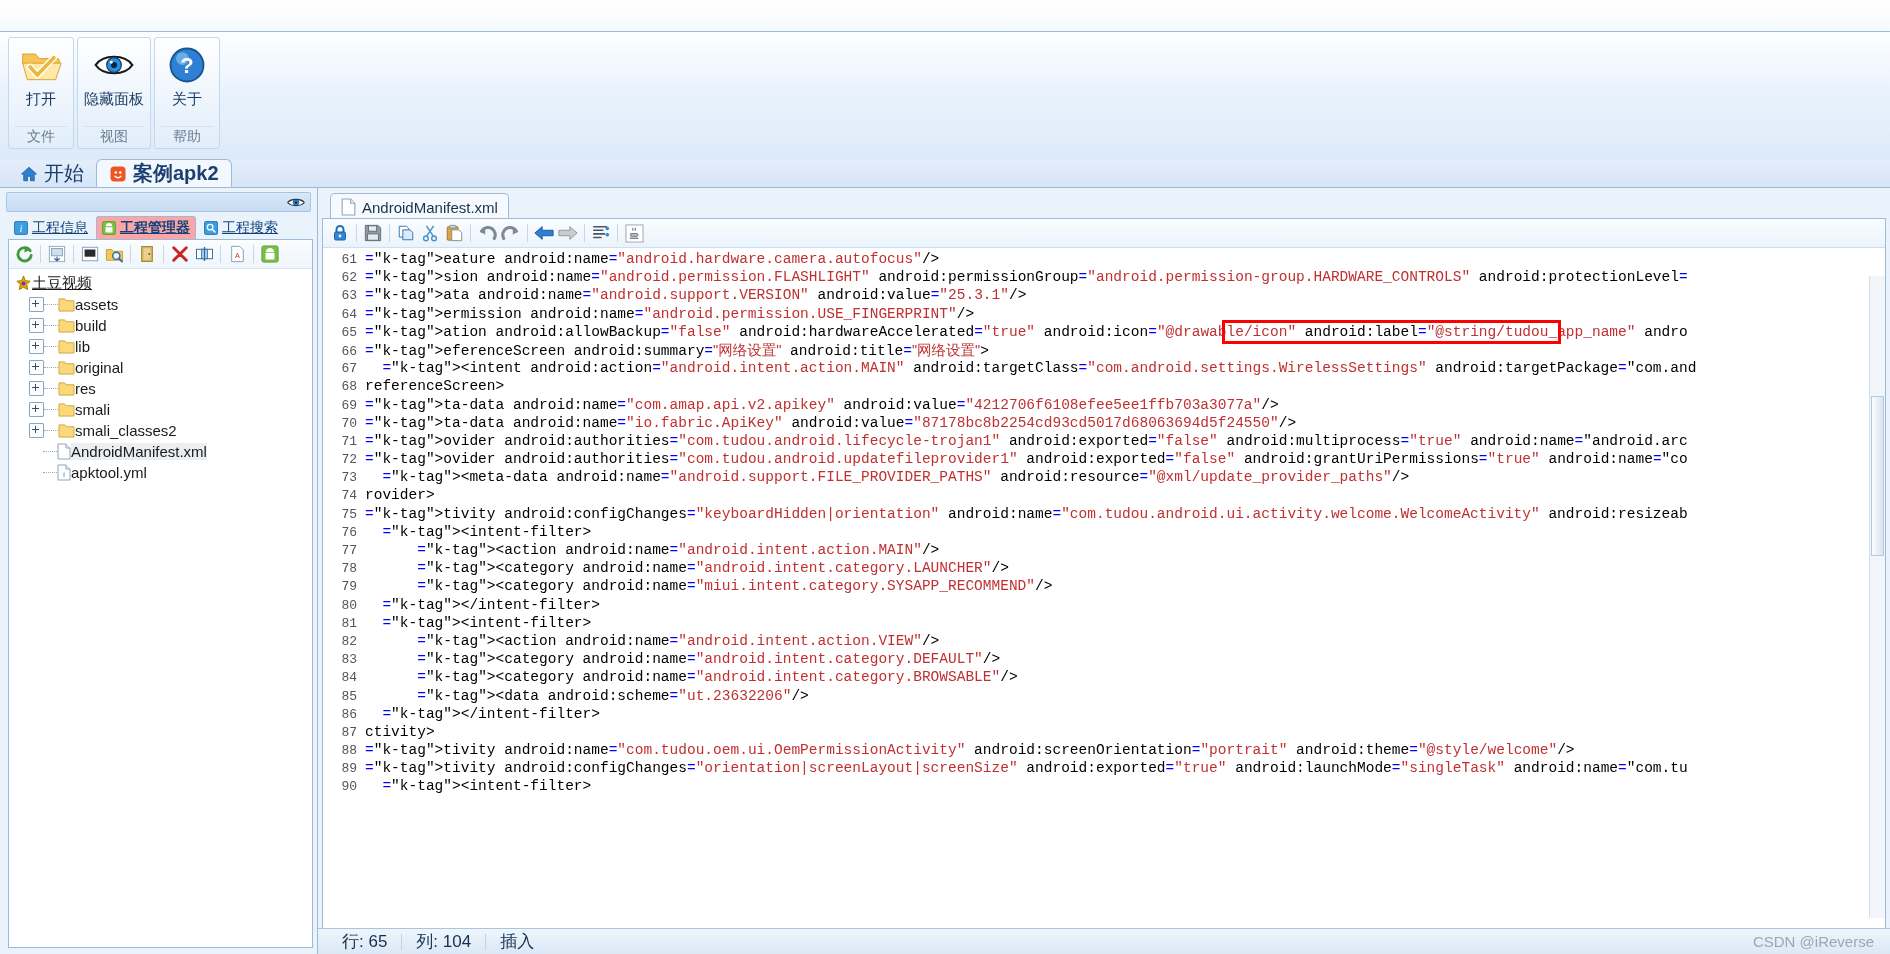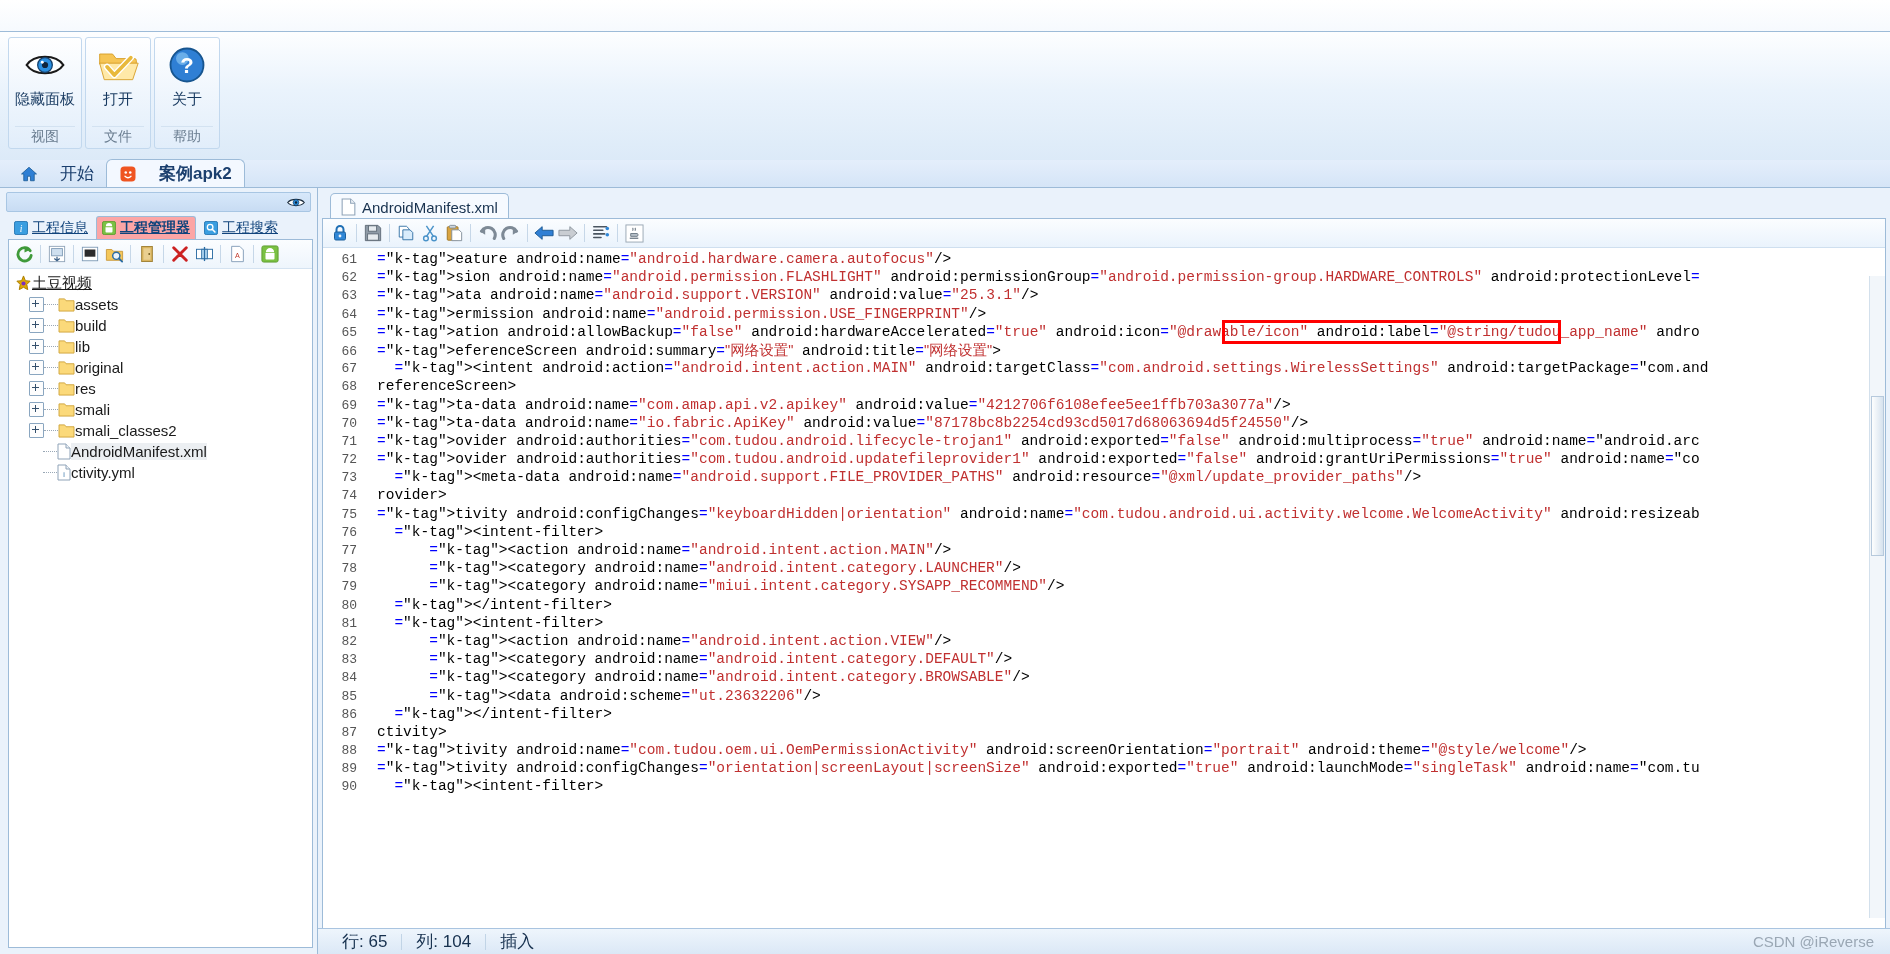--- a/index.html
+++ b/index.html
@@ -77,23 +77,23 @@
   }
 
   
   .doctabs {
     position: absolute; left: 0; top: 160px; width: 1890px; height: 28px;
     background: linear-gradient(to bottom, #e4eefb, #d5e5f7);
     border-bottom: 1px solid #9dbbd8;
     display: flex; align-items: flex-end; padding-left: 8px; box-sizing: border-box;
   }
   .doctab {
-    display: flex; align-items: center; gap: 22px;
+    display: flex; align-items: center; gap: 6px;
     height: 27px; padding: 0 12px;
-    font-size: 17px; color: #1b3f6e;
+    font-size: 20px; color: #1b3f6e;
     border-radius: 6px 6px 0 0;
   }
   .doctab.active {
     background: #f3f8ff;
     border: 1px solid #9dbbd8; border-bottom: none;
     font-weight: bold;
   }
 
   
   .leftpanel {
@@ -206,21 +206,21 @@
     font-size: 14.5px;
     line-height: 18.2px;
   }
   .code-scroll {
     position: absolute; left: 0; top: 2px; right: 0; bottom: 0;
     white-space: pre; overflow: hidden;
   }
   .cline { height: 18.2px; white-space: pre; }
   .lnum {
     display: inline-block; width: 34px; text-align: right;
-    color: #555; margin-right: 20px;
+    color: #555; margin-right: 8px;
     font-size: 13px;
   }
   .k-eq    { color: #0000ff; }
   .k-str   { color: #c03030; }
   .k-cjk   { color: #c03030; font-family:"Liberation Sans","DejaVu Sans",sans-serif;}
 
   .hl-box {
     position: absolute;
     border: 3px solid #ff0000;
     pointer-events: none;
@@ -274,41 +274,41 @@
 <div id="app">
 
   <div class="ribbon">
 
 
     <div class="ribbon-body">
 
       <div class="rib-group">
         <div class="rib-btn">
           <svg class="rib-icon" viewBox="0 0 48 48">
+            <path d="M4 12 h14 l4 5 h20 a2 2 0 0 1 2 2 v4 H4 z" fill="#f6c555" stroke="#d79f28" stroke-width="1"></path>
+            <path d="M4 22 h42 l-6 18 H9 z" fill="#ffe9a8" stroke="#d79f28" stroke-width="1"></path>
+            <path d="M12 26 l8 9 l18 -19" fill="none" stroke="#ffffff" stroke-width="7" stroke-linecap="round" stroke-linejoin="round"></path>
+            <path d="M12 26 l8 9 l18 -19" fill="none" stroke="#e8b93c" stroke-width="4" stroke-linecap="round" stroke-linejoin="round"></path>
+          </svg>
+          <div class="rib-label">打开</div>
+        </div>
+        <div class="rib-group-title">文件</div>
+      </div>
+
+      <div class="rib-group">
+        <div class="rib-btn">
+          <svg class="rib-icon" viewBox="0 0 48 48">
             <path d="M4 24 C12 12 36 12 44 24 C36 36 12 36 4 24 z" fill="#ffffff" stroke="#1a1a1a" stroke-width="2.4"></path>
             <circle cx="24" cy="24" r="8" fill="#2a8fe0" stroke="#15416d" stroke-width="1.4"></circle>
             <circle cx="24" cy="24" r="3.4" fill="#10253b"></circle>
             <circle cx="21" cy="21" r="1.6" fill="#ffffff"></circle>
           </svg>
           <div class="rib-label">隐藏面板</div>
         </div>
         <div class="rib-group-title">视图</div>
-      </div>
-
-      <div class="rib-group">
-        <div class="rib-btn">
-          <svg class="rib-icon" viewBox="0 0 48 48">
-            <path d="M4 12 h14 l4 5 h20 a2 2 0 0 1 2 2 v4 H4 z" fill="#f6c555" stroke="#d79f28" stroke-width="1"></path>
-            <path d="M4 22 h42 l-6 18 H9 z" fill="#ffe9a8" stroke="#d79f28" stroke-width="1"></path>
-            <path d="M12 26 l8 9 l18 -19" fill="none" stroke="#ffffff" stroke-width="7" stroke-linecap="round" stroke-linejoin="round"></path>
-            <path d="M12 26 l8 9 l18 -19" fill="none" stroke="#e8b93c" stroke-width="4" stroke-linecap="round" stroke-linejoin="round"></path>
-          </svg>
-          <div class="rib-label">打开</div>
-        </div>
-        <div class="rib-group-title">文件</div>
       </div>
 
 
       <div class="rib-group">
         <div class="rib-btn">
           <svg class="rib-icon" viewBox="0 0 48 48">
             <circle cx="24" cy="24" r="18" fill="#2f7fd4" stroke="#17558f" stroke-width="2"></circle>
             <circle cx="19" cy="17" r="7" fill="#7fbdf0" opacity=".75"></circle>
             <text x="24" y="33" font-size="24" font-weight="bold" fill="#ffffff" text-anchor="middle" font-family="'Liberation Sans',sans-serif">?</text>
           </svg>
@@ -525,21 +525,21 @@
           <span class="lbl">AndroidManifest.xml</span>
         </div>
 
         <div class="tnode child">
           <span class="dots" style="margin-left:14px"></span>
           <svg class="file-ic" viewBox="0 0 14 17">
             <path d="M1 1 h8 l4 4 v11 H1 z" fill="#ffffff" stroke="#8fa3b8"></path>
             <path d="M9 1 v4 h4" fill="#eef3f8" stroke="#8fa3b8"></path>
             <text x="7" y="13" font-size="7" fill="#2b6ca3" text-anchor="middle" font-family="'Liberation Sans',sans-serif">i</text>
           </svg>
-          <span class="lbl">ctivity.yml</span>
+          <span class="lbl">apktool.yml</span>
         </div>
 
       </div>
     </div>
   </div>
 
   <div class="editor">
 
     <div class="ed-tabs">
       <div class="ed-tab">

